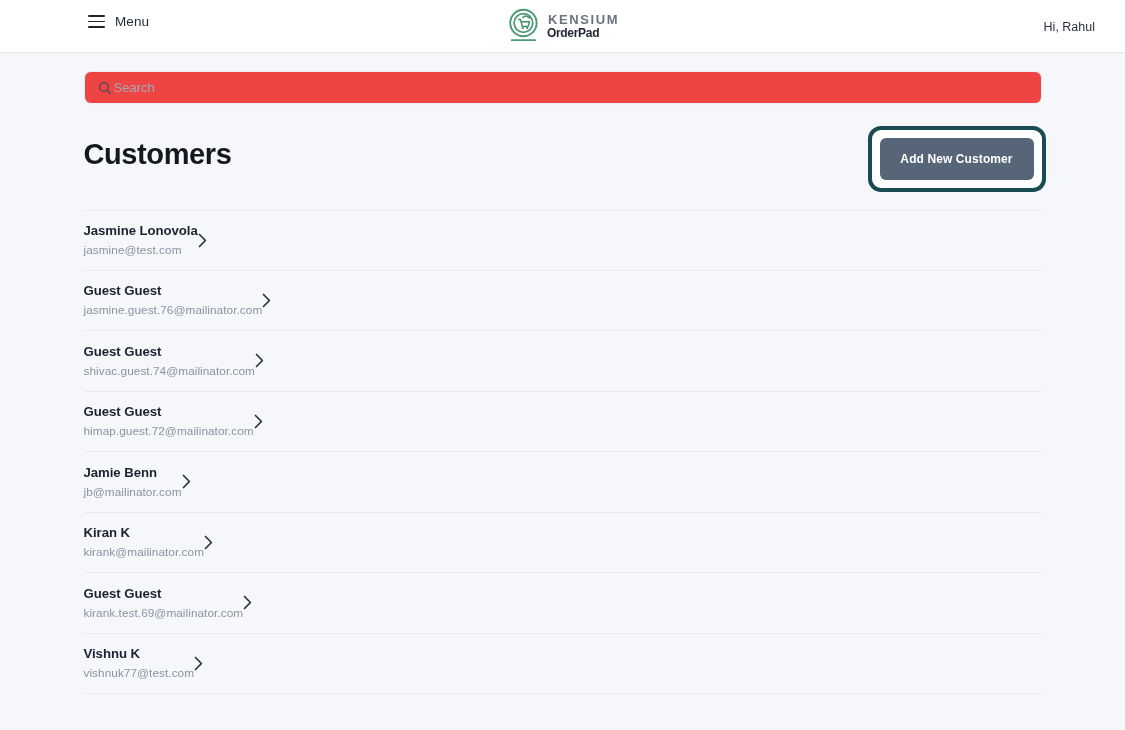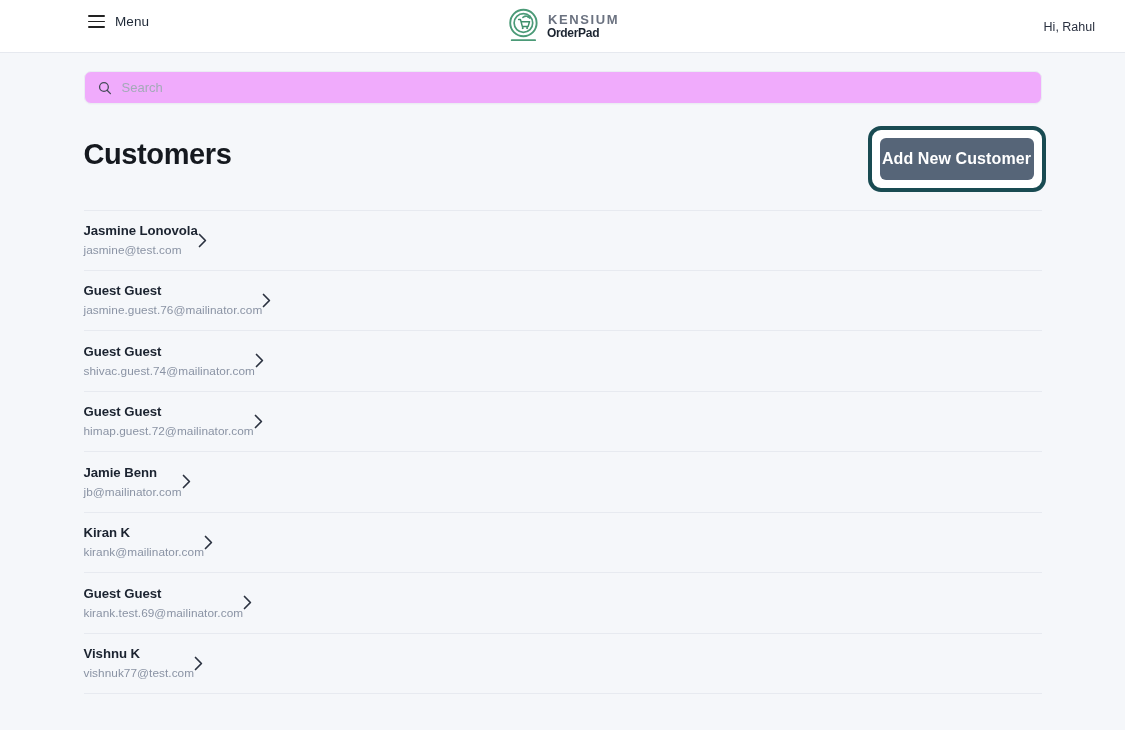--- a/index.html
+++ b/index.html
@@ -94,27 +94,27 @@
 
   
   .page {
     padding: 0;
   }
 
   .search-wrap {
     margin: 18px auto 0 auto;
     width: 958px;
     height: 33px;
-    background: #f0abfc;
+    background: #ef4444;
     border: 1px solid #eaedf3;
     border-radius: 7px;
     display: flex;
     align-items: center;
     padding: 0 13px;
-    gap: 10px;
+    gap: 2px;
     box-shadow: 0 1px 1px rgba(20,30,60,.02);
   }
   .search-icon { display: block; flex: none; }
   .search-input {
     border: none;
     outline: none;
     background: transparent;
     font-family: "Liberation Sans", sans-serif;
     font-size: 13px;
     color: #1f2937;
@@ -154,21 +154,21 @@
     justify-content: center;
   }
   .add-btn {
     width: 154px;
     height: 42px;
     background: #566578;
     color: #ffffff;
     border: none;
     border-radius: 6px;
     font-family: "Liberation Sans", sans-serif;
-    font-size: 16px;
+    font-size: 12px;
     font-weight: 700;
     letter-spacing: .1px;
     cursor: pointer;
   }
 
   
   .list {
     width: 958px;
     margin: 0 auto;
   }

